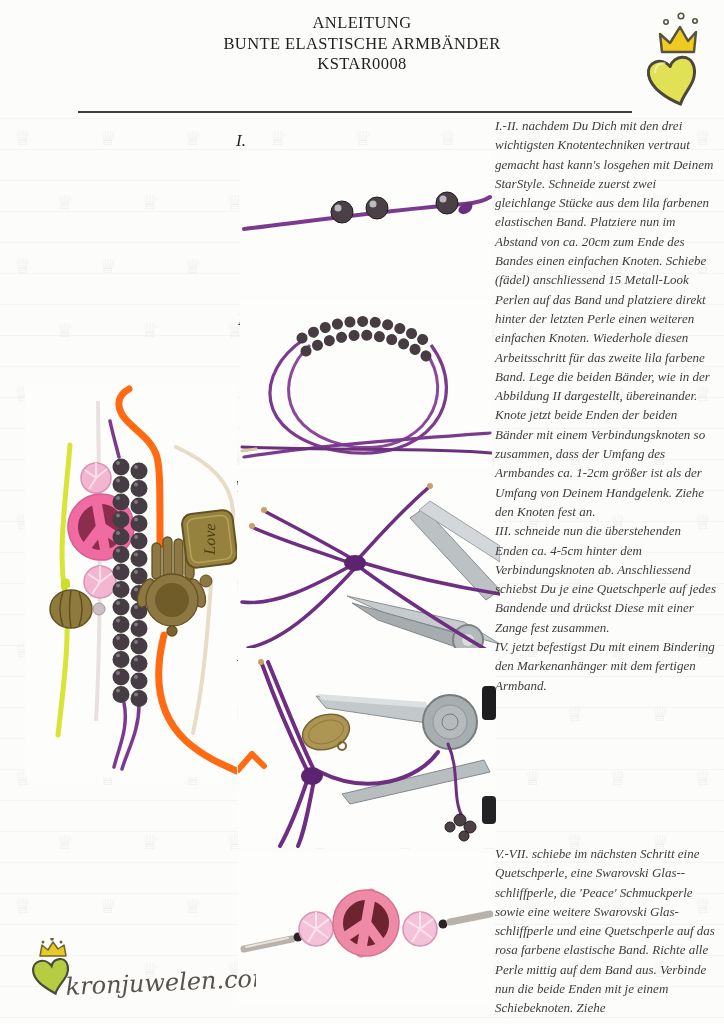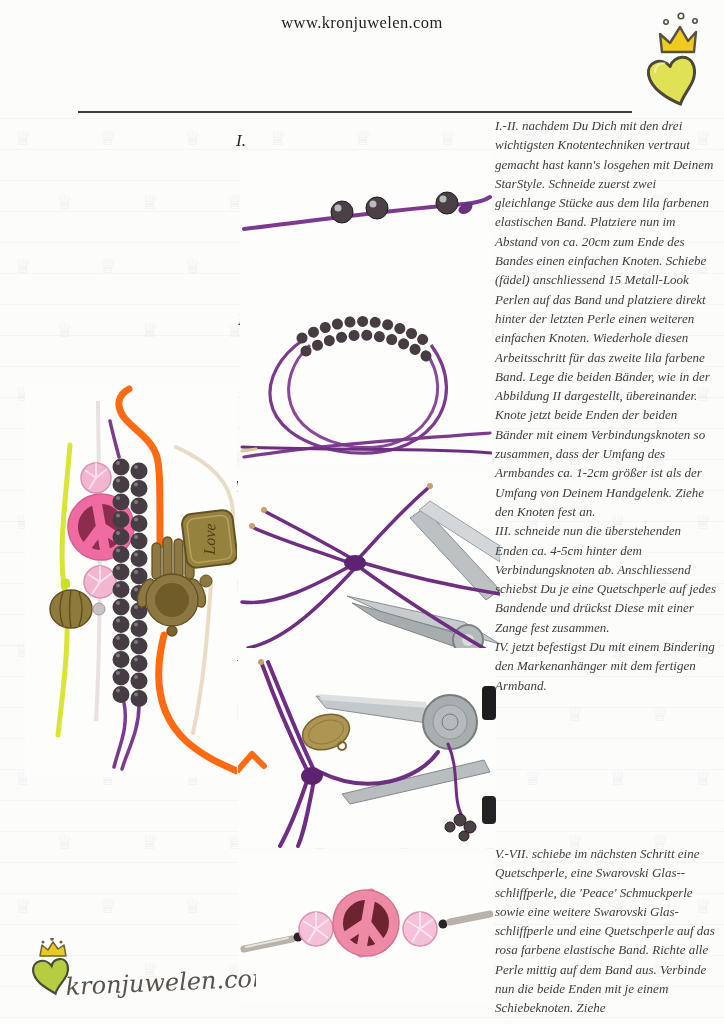--- a/index.html
+++ b/index.html
@@ -140,21 +140,23 @@
       <span style="left: 141px; top: 958px;">♕</span>
       <span style="left: 226px; top: 958px;">♕</span>
       <span style="left: 311px; top: 958px;">♕</span>
       <span style="left: 396px; top: 958px;">♕</span>
       <span style="left: 481px; top: 958px;">♕</span>
       <span style="left: 566px; top: 958px;">♕</span>
       <span style="left: 651px; top: 958px;">♕</span>
     </div>
 
   <div class="header">
-    <div>www.kronjuwelen.com</div>
+    <div>ANLEITUNG</div>
+    <div>BUNTE ELASTISCHE ARMBÄNDER</div>
+    <div>KSTAR0008</div>
   </div>
 
   <svg class="abs" style="left:628px;top:6px" width="92" height="108" viewBox="0 0 92 108">
     <circle cx="38" cy="16" r="2.2" fill="none" stroke="#55523f" stroke-width="1.6"></circle>
     <circle cx="53" cy="10" r="2.8" fill="none" stroke="#55523f" stroke-width="1.6"></circle>
     <circle cx="67" cy="15" r="2.2" fill="none" stroke="#55523f" stroke-width="1.6"></circle>
     <path d="M34,46 L32,28 L42,37 L52,21 L60,35 L68,26 L66,46 Z" fill="#f0ca1f" stroke="#55523f" stroke-width="2.4" stroke-linejoin="round"></path>
     <g transform="rotate(-14 46 76)">
       <path d="M46,60 C40,48 24,50 23,63 C22,77 36,91 47,99 C53,88 69,82 69,66 C69,52 52,50 46,60 Z" fill="#e0e154" stroke="#4b483a" stroke-width="3" stroke-linejoin="round"></path>
       <path d="M30,63 C31,56 37,53 42,56" stroke="#f6f6c8" stroke-width="2" fill="none" opacity="0.7"></path>

